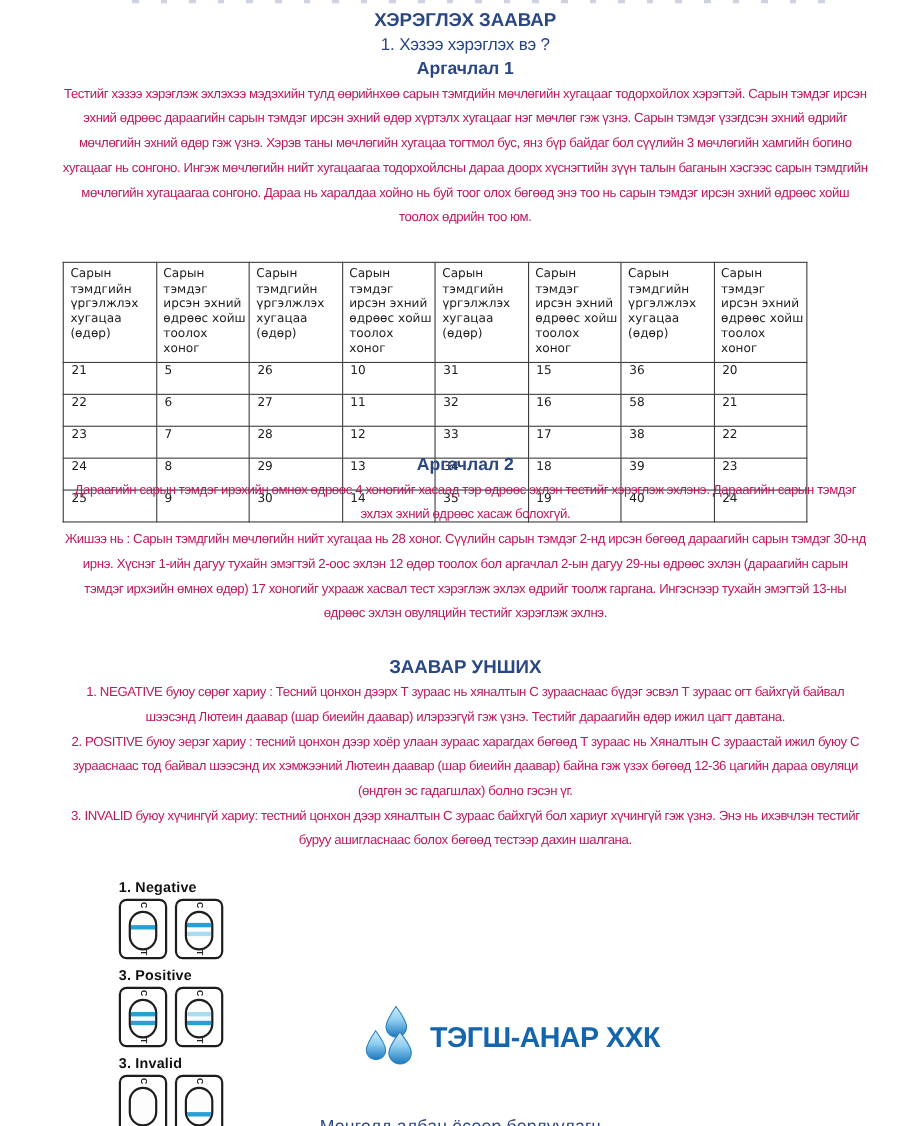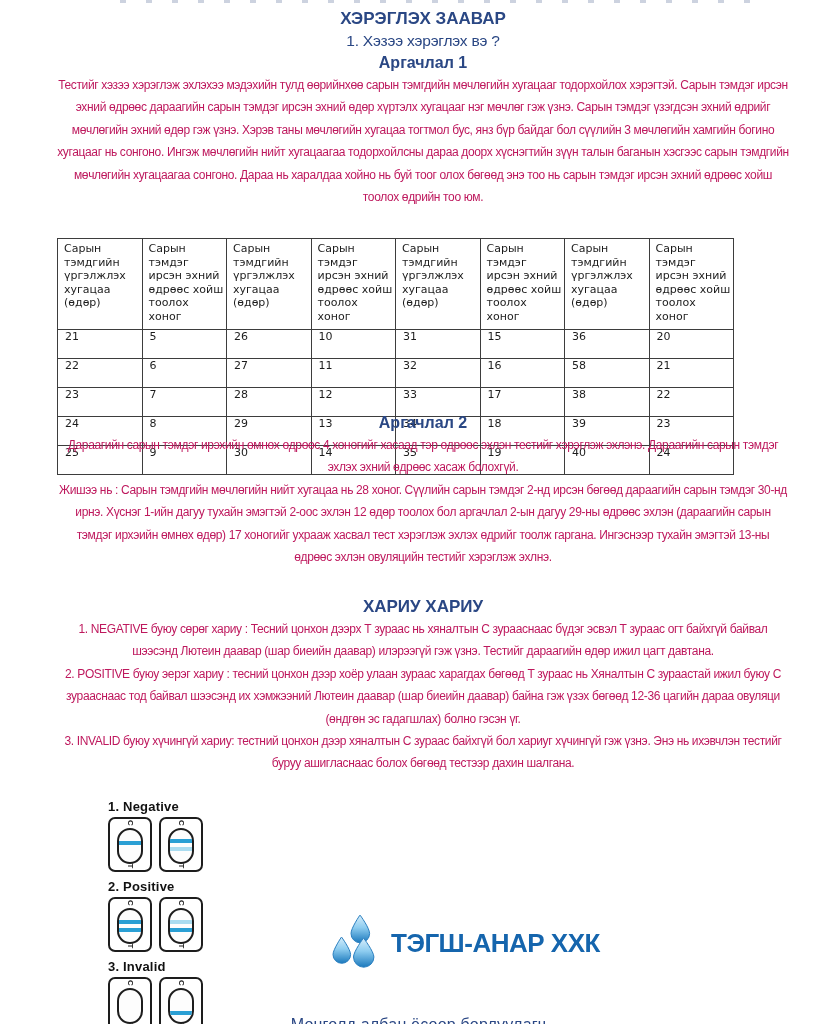--- a/index.html
+++ b/index.html
@@ -158,21 +158,21 @@
     </tbody>
 </table>
 
 <section class="sec" style="top:412px;">
   <h2>Аргачлал 2</h2>
   <p class="bodytext">Дараагийн сарын тэмдэг ирэхийн өмнөх өдрөөс 4 хоногийг хасаад тэр өдрөөс эхлэн тестийг хэрэглэж эхлэнэ. Дараагийн сарын тэмдэг эхлэх эхний өдрөөс хасаж болохгүй.</p>
   <p class="bodytext">Жишээ нь : Сарын тэмдгийн мөчлөгийн нийт хугацаа нь 28 хоног. Сүүлийн сарын тэмдэг 2-нд ирсэн бөгөөд дараагийн сарын тэмдэг 30-нд ирнэ. Хүснэг 1-ийн дагуу тухайн эмэгтэй 2-оос эхлэн 12 өдөр тоолох бол аргачлал 2-ын дагуу 29-ны өдрөөс эхлэн (дараагийн сарын тэмдэг ирхэийн өмнөх өдөр) 17 хоногийг ухрааж хасвал тест хэрэглэж эхлэх өдрийг тоолж гаргана. Ингэснээр тухайн эмэгтэй 13-ны өдрөөс эхлэн овуляцийн тестийг хэрэглэж эхлнэ.</p>
 </section>
 
 <section class="sec" style="top:596px;">
-  <h1>ХАРИУ ХАРИУ</h1>
+  <h1>ЗААВАР УНШИХ</h1>
   <p class="bodytext">1.  NEGATIVE буюу сөрөг  хариу : Тесний цонхон дээрх Т зураас нь хяналтын С зурааснаас бүдэг эсвэл Т зураас огт байхгүй байвал шээсэнд Лютеин даавар (шар биеийн даавар) илэрээгүй гэж үзнэ. Тестийг дараагийн өдөр ижил цагт давтана.</p>
   <p class="bodytext">2.  POSITIVE буюу эерэг хариу : тесний цонхон дээр хоёр улаан зураас харагдах бөгөөд Т зураас нь Хяналтын С зураастай ижил буюу С зурааснаас тод байвал шээсэнд их хэмжээний Лютеин даавар (шар биеийн даавар) байна гэж үзэх бөгөөд 12-36 цагийн дараа овуляци (өндгөн эс гадагшлах) болно гэсэн үг.</p>
   <p class="bodytext">3.   INVALID буюу хүчингүй хариу: тестний цонхон дээр хяналтын С зураас байхгүй бол хариуг хүчингүй гэж үзнэ. Энэ нь ихэвчлэн тестийг буруу ашигласнаас болох бөгөөд тестээр дахин шалгана.</p>
 </section>
 
 <div class="figure" id="results-figure">
     <div class="strip-group">
       <div class="strip-label">1. Negative</div>
       <div class="strip-row">
         <div class="cassette">
@@ -186,21 +186,21 @@
           <span class="marker top">C</span>
           <div class="window">
             <div class="line dark" style="top: 28%;"></div>
             <div class="line light" style="top: 52%;"></div>
           </div>
           <span class="marker bottom">T</span>
         </div>
       </div>
     </div>
     <div class="strip-group">
-      <div class="strip-label">2. Positive</div>
+      <div class="strip-label">3. Positive</div>
       <div class="strip-row">
         <div class="cassette">
           <span class="marker top">C</span>
           <div class="window">
             <div class="line dark" style="top: 30%;"></div>
             <div class="line dark" style="top: 55%;"></div>
           </div>
           <span class="marker bottom">T</span>
         </div>
         <div class="cassette">

